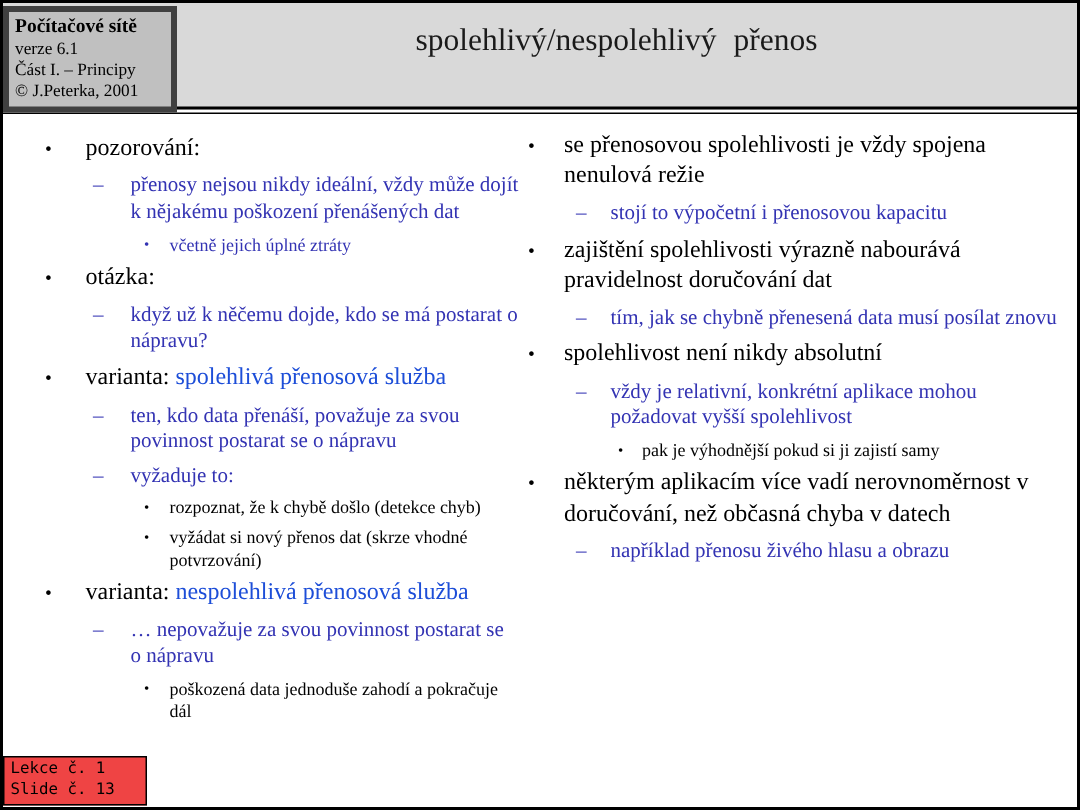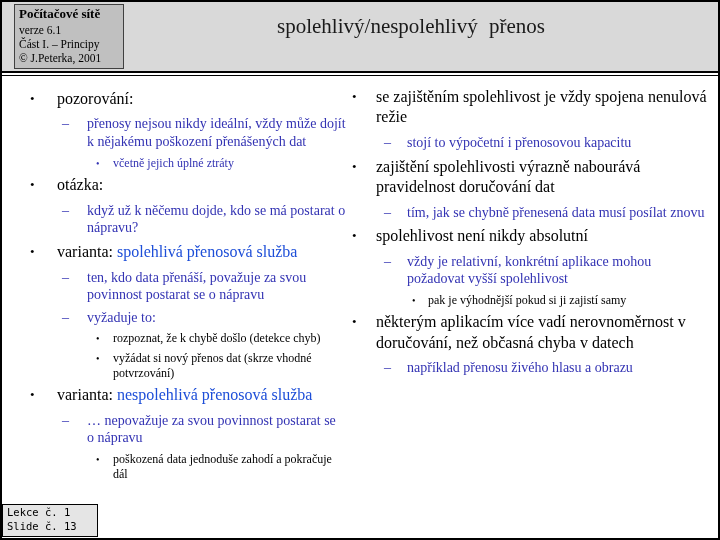--- a/index.html
+++ b/index.html
@@ -7,22 +7,22 @@
     width:720px;height:540px;position:relative;background:#fff;
     font-family:"Liberation Serif", serif;
     box-sizing:border-box;border:2px solid #000;overflow:hidden;
   }
   
   .titlebar{
     position:absolute;left:0;top:0;right:0;height:69px;
     background:#d9d9d9;border-bottom:2px solid #000;
   }
   .infobox{
-    position:absolute;left:12px;top:2px;width:100px;height:61px;
-    background:#c0c0c0;border:1px solid #404040;padding:1px 4px;
+    position:absolute;left:0;top:2px;width:100px;height:61px;
+    background:#c0c0c0;border:4px solid #404040;padding:1px 4px;
     font-size:11.5px;line-height:1.22;color:#000;
   }
   .infobox .ib-title{font-weight:bold;font-size:13px;margin-bottom:1px;}
   .slide-title{
     position:absolute;left:110px;right:8px;top:12px;
     text-align:center;font-size:21px;color:#1a1a1a;word-spacing:6px;
     white-space:nowrap;
   }
   
   .content{
@@ -51,21 +51,21 @@
   .col-right .l1{margin-left:2px;}  .col-right .l1 .bullet{width:24px;}
   .col-right .l2{margin-left:34px;} .col-right .l2 .bullet{width:23px;}
   .col-right .l3{margin-left:62px;} .col-right .l3 .bullet{width:16px;}
   .c-black{color:#000;}
   .c-blue{color:#3333b3;}
   .c-red{color:#1d4ed8;}
   
   .footerbar{position:absolute;left:0;right:0;bottom:0;height:32px;background:#fff;}
   .slidebox{
     position:absolute;left:0;bottom:1px;width:86px;height:29px;
-    background:#e5e5e5;border:1px solid #000;
+    background:#ef4444;border:1px solid #000;
     font-family:"DejaVu Sans Mono", monospace;font-size:10.5px;
     line-height:1.3;color:#000;padding:1px 4px;
   }
 </style>
 </head>
 <body>
 
 <div class="titlebar">
   <div class="infobox">
     <div class="ib-title">Počítačové sítě</div>
@@ -130,21 +130,21 @@
         <div class="item l3 c-black">
           <span class="bullet">•</span>
           <span class="txt">poškozená data jednoduše zahodí a pokračuje dál</span>
         </div>
       </div>
   </div>
   <div class="col-right">
     <div>
         <div class="item l1 c-black">
           <span class="bullet">•</span>
-          <span class="txt">se zajištěním spolehlivost je vždy spojena nenulová režie</span>
+          <span class="txt">se přenosovou spolehlivosti je vždy spojena nenulová režie</span>
         </div>
         <div class="item l2 c-blue">
           <span class="bullet">–</span>
           <span class="txt">stojí to výpočetní i přenosovou kapacitu</span>
         </div>
         <div class="item l1 c-black">
           <span class="bullet">•</span>
           <span class="txt">zajištění spolehlivosti výrazně nabourává pravidelnost doručování dat</span>
         </div>
         <div class="item l2 c-blue">

